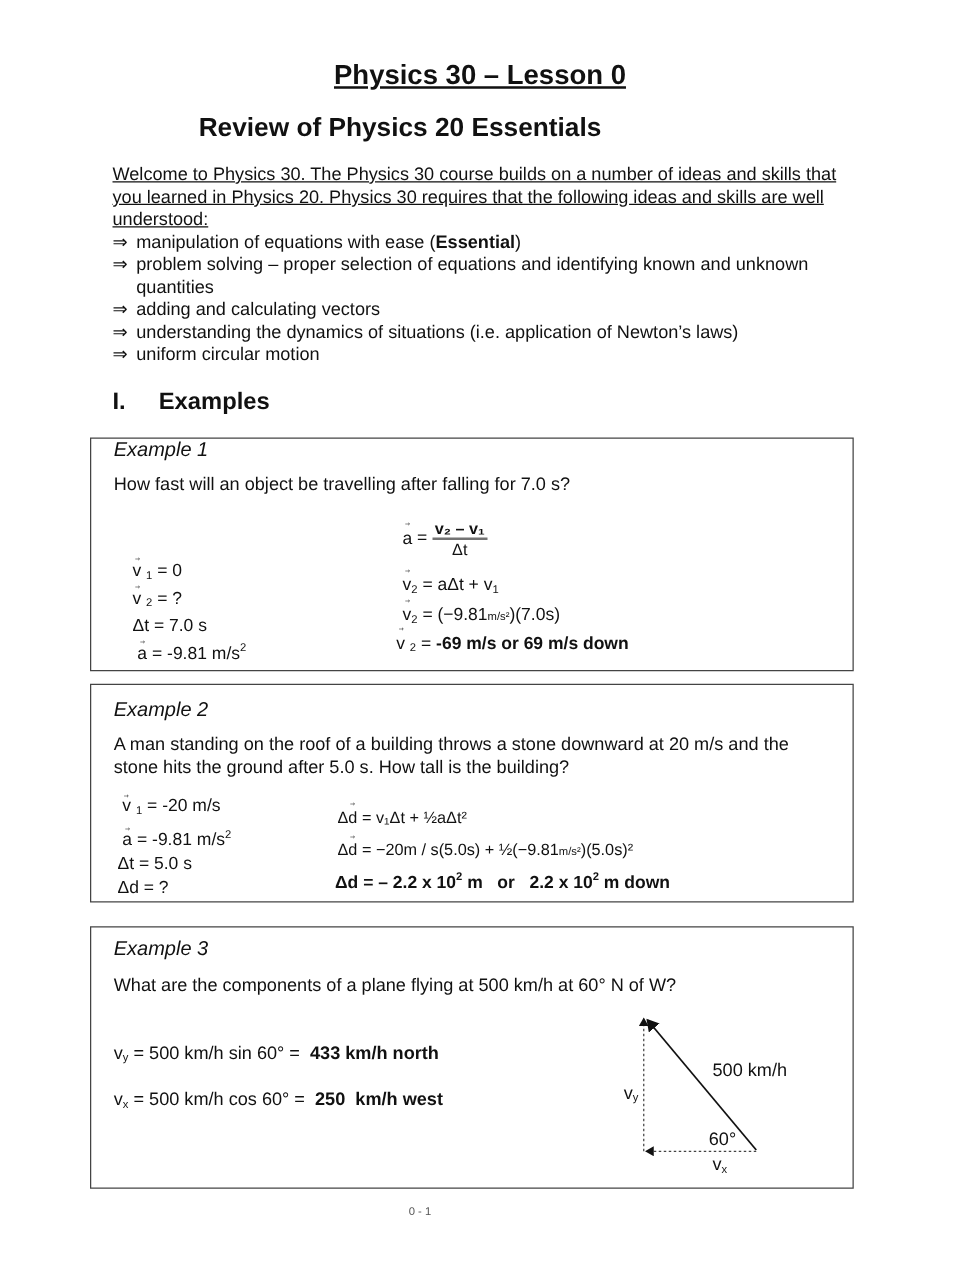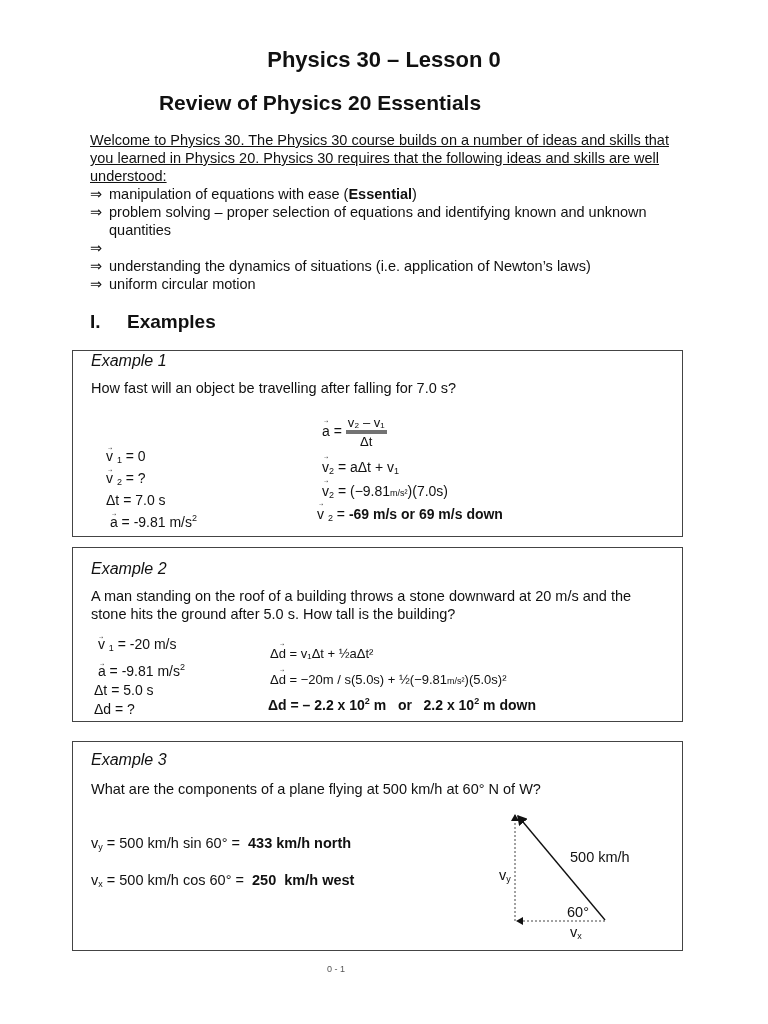--- a/index.html
+++ b/index.html
@@ -1,36 +1,36 @@
 <!DOCTYPE html>
 <html><head>
 <meta charset="utf-8">
 <style>
   html, body { margin:0; padding:0; background:#ffffff; }
   body { width:768px; height:1024px; position:relative; overflow:hidden;
          font-family:"Liberation Sans", sans-serif; color:#111; }
   .abs { position:absolute; white-space:nowrap; }
-  .title { left:0; width:768px; text-align:center; top:47px; font-size:22px; font-weight:bold; }
+  .title { left:0; width:768px; text-align:center; top:47px; font-size:22px; font-weight:bold; text-decoration:underline; }
   .subtitle { left:0; width:640px; text-align:center; top:91px; font-size:21px; font-weight:bold; }
   .para { font-size:14.5px; line-height:18px; }
   .intro { left:90px; top:131px; width:590px; white-space:normal;text-decoration:underline; }
   .bullets { left:90px; top:185px; width:600px; }
   .bullet { display:flex; }
   .bullet .arr { width:19px; flex:none; }
   .section { left:90px; top:311px; font-size:19px; font-weight:bold; }
   .section .num { display:inline-block; width:37px; }
   .box { position:absolute; left:72px; width:611px; border:1px solid #444; box-sizing:border-box; }
   .ex-title { font-style:italic; font-size:16px; }
   .q { font-size:14.5px; line-height:18px; }
   .vec { position:relative; display:inline-block; }
   .vec::before { content:"\2192"; position:absolute; left:50%; top:-9px; transform:translateX(-50%) scaleX(0.6); font-size:10px; }
   sub.s { font-size:9px; vertical-align:-2px; }
   sup.s { font-size:9px; vertical-align:6px; }
   .frac { display:inline-block; vertical-align:middle; text-align:center; font-size:13px; }
-  .frac .n { display:block; border-bottom:4px solid #737373; padding:0 2px; }
+  .frac .n { display:block; border-bottom:2px solid #737373; padding:0 2px;font-weight:bold; }
   .frac .d { display:block; }
   .mini { font-size:9px; }
   .eq { font-size:14px; }
   .bold { font-weight:bold; }
   .footer { left:0; width:672px; text-align:center; top:964px; font-size:9px; color:#555; }
 </style>
 </head>
 <body>
 
 <div class="abs title">Physics 30 – Lesson 0</div>
@@ -41,20 +41,21 @@
   <div class="bullet">
     <span class="arr">⇒</span>
     <span><span>manipulation of equations with ease (</span><b>Essential</b><span>)</span></span>
   </div>
   <div class="bullet">
     <span class="arr">⇒</span>
     <span style="white-space:normal;width:570px">problem solving – proper selection of equations and identifying known and unknown quantities</span>
   </div>
   <div class="bullet">
     <span class="arr">⇒</span>
+    <span>adding and calculating vectors</span>
   </div>
   <div class="bullet">
     <span class="arr">⇒</span>
     <span>understanding the dynamics of situations (i.e. application of Newton’s laws)</span>
   </div>
   <div class="bullet">
     <span class="arr">⇒</span>
     <span>uniform circular motion</span>
   </div>
 </div>

